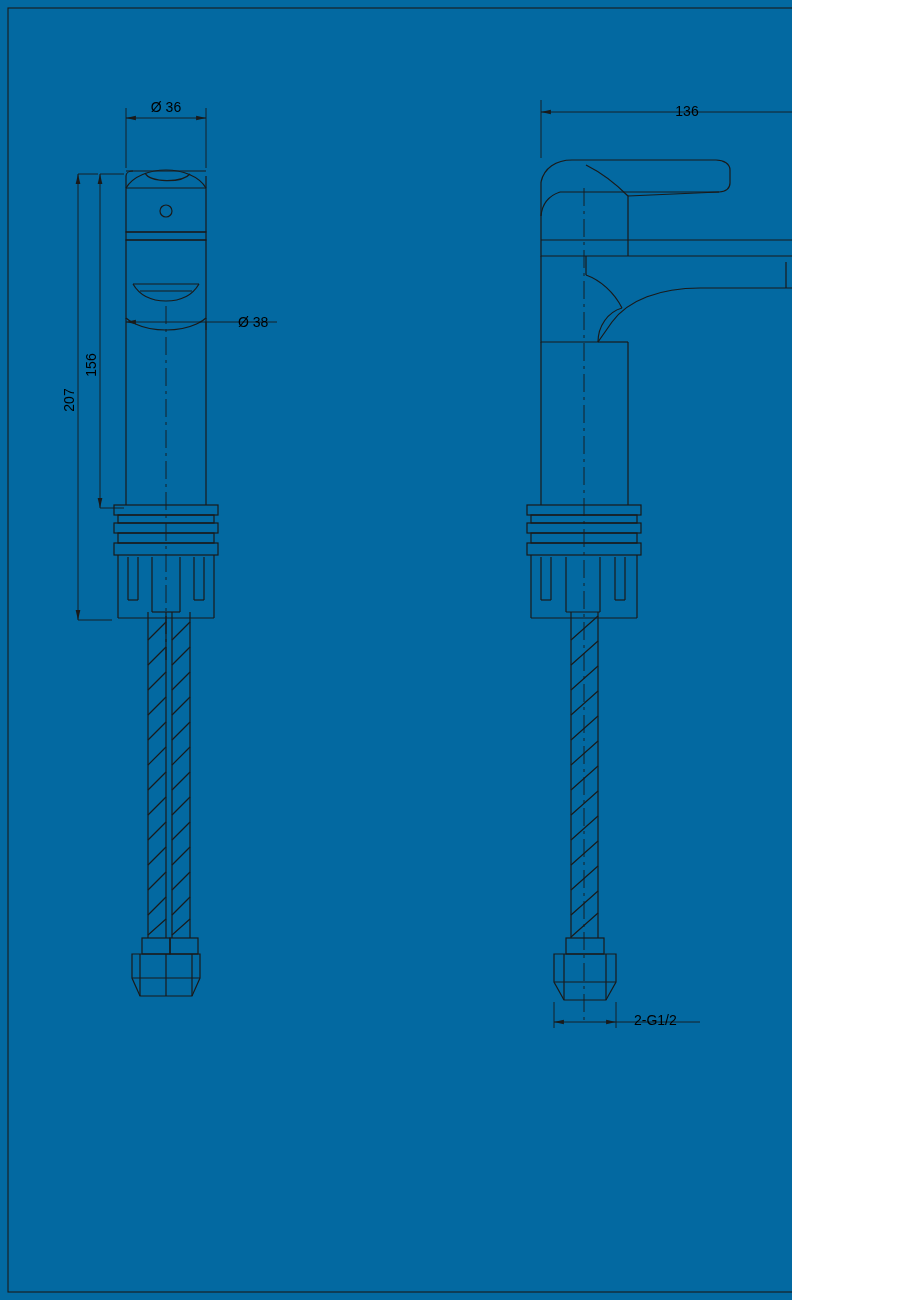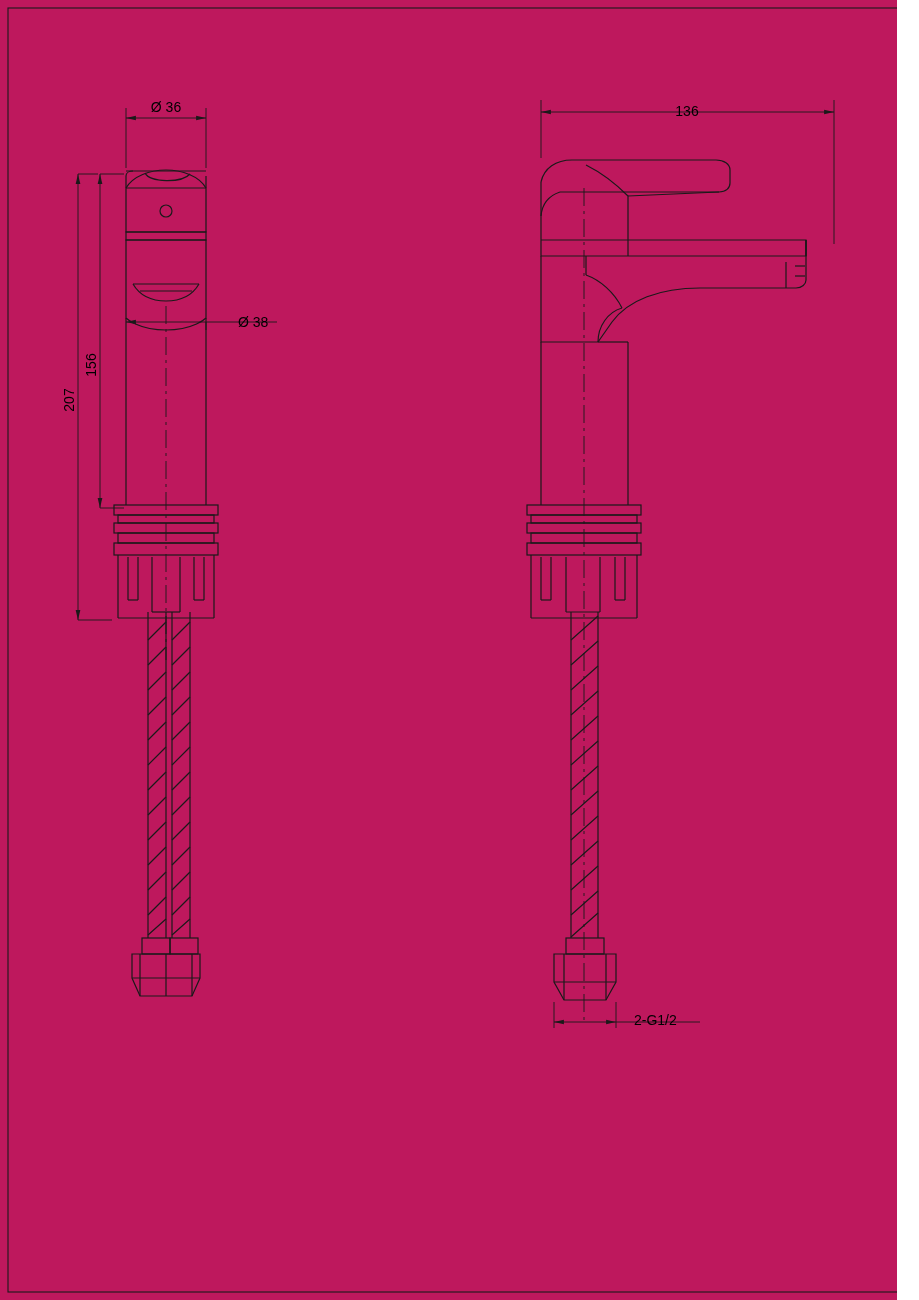--- a/index.html
+++ b/index.html
@@ -5,23 +5,23 @@
   html, body {
     margin: 0;
     padding: 0;
     background: #ffffff;
   }
   body {
     font-family: "Liberation Sans", sans-serif;
   }
   #sheet {
     position: relative;
-    width: 897px;
+    width: 792px;
     height: 1300px;
-    background: #be185d;
+    background: #0369a1;
     overflow: hidden;
   }
   #sheet svg {
     position: absolute;
     top: 0;
     left: 0;
   }
   .dim-text {
     font-family: "Liberation Sans", sans-serif;
     font-size: 14px;

